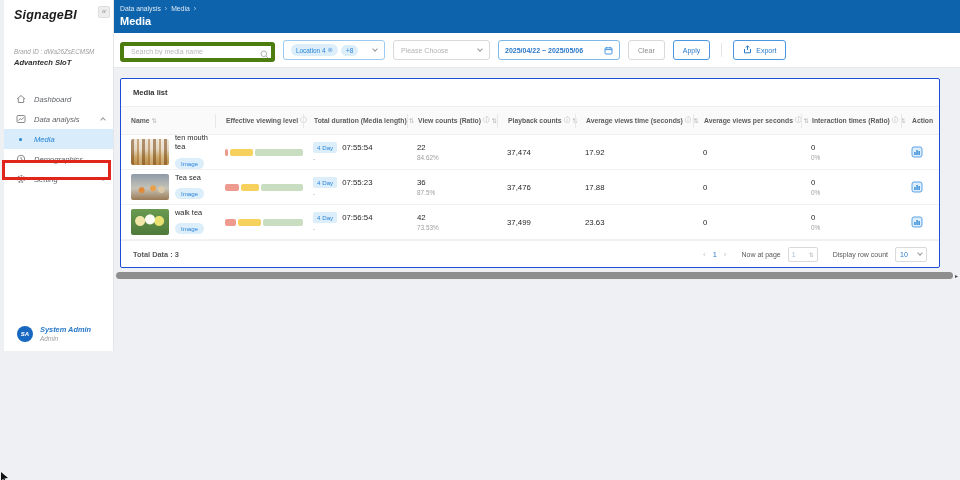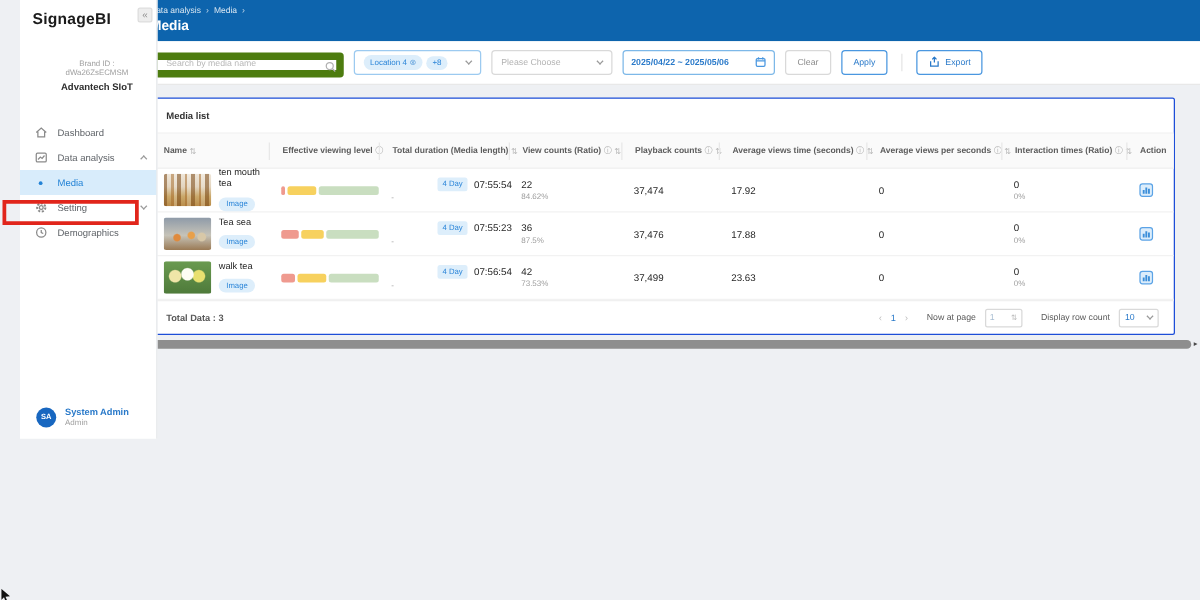--- a/index.html
+++ b/index.html
@@ -1,28 +1,28 @@
 <!DOCTYPE html>
 <html><head>
 <meta charset="utf-8">
 <style>
   * { margin:0; padding:0; box-sizing:border-box; }
   html,body { width:960px; height:480px; overflow:hidden; background:#eef0f3;
     font-family:"Liberation Sans", sans-serif; }
   #app { position:relative; width:960px; height:480px; }
 
   
-  .sidebar { position:absolute; left:16px; top:0; width:110px; height:351px;
-    background:#fff; border-right:1px solid #e4e6e9; z-index:2; }
+  .sidebar { position:absolute; left:4px; top:0; width:110px; height:351px;
+    background:#fff; border-right:1px solid #e4e6e9; z-index:2;font-style:italic; }
   .sb-top { position:relative; padding:8px 10px 0 10px; }
   .app-title { font-size:12.5px; font-weight:bold; color:#1b1b1b; letter-spacing:.2px; }
   .collapse-btn { position:absolute; right:3px; top:6px; width:12px; height:12px;
     background:#ededed; border:1px solid #ddd; border-radius:2px; color:#8c8c8c;
     font-size:8px; line-height:10px; text-align:center; cursor:pointer; }
-  .brand { padding:26px 10px 0 24px;text-align:center; }
+  .brand { padding:26px 10px 0 10px; }
   .brand-id { font-size:6.3px; color:#9e9e9e; }
   .brand-name { font-size:7.6px; color:#2f2f2f; font-weight:bold; margin-top:3px; }
   .nav { margin-top:22px; }
   .nav-item { position:relative; display:flex; align-items:center; height:20px;
     padding:0 8px 0 11px; cursor:pointer; }
   .nav-item.active { background:#d8ecfb; }
   .nav-ico { width:11px; height:11px; margin-right:8px; flex:none; display:flex;
     align-items:center; justify-content:center; }
   .bullet { width:3px; height:3px; border-radius:50%; background:#8a8a8a;
     margin:0 12px 0 4px; flex:none; }
@@ -47,21 +47,21 @@
     background:#0d64ad; color:#fff; padding:5px 0 0 10px; }
   .breadcrumb { font-size:6.8px; color:rgba(255,255,255,.85); display:flex; gap:4px; align-items:center; }
   .bc-sep { font-size:7px; color:rgba(255,255,255,.7); }
   .page-title { font-size:11px; font-weight:bold; margin-top:3px; }
 
   
   .filterbar { position:absolute; left:110px; top:33px; width:850px; height:35px;
     background:#fff; border-bottom:1px solid #e8e8e8; display:flex; align-items:center;
     padding-left:10px; gap:8px; }
   .search-box { position:relative; width:155px; height:20px; }
-  .search-box input { width:100%; height:100%; border:6px solid #4d7c0f; border-radius:3px;
+  .search-box input { width:100%; height:100%; border:4px solid #4d7c0f; border-radius:3px;
     font-size:7px; color:#555; padding:0 18px 0 7px; outline:none;
     font-family:"Liberation Sans", sans-serif; }
   .search-box input::placeholder { color:#b8b8b8; }
   .search-ico { position:absolute; right:6px; top:5px; }
   .sel { height:20px; border-radius:3px; display:flex; align-items:center;
     padding:0 7px; cursor:pointer; background:#fff; }
   .sel-location { width:102px; border:1px solid #9ccaf0; gap:3px; }
   .chip { background:#ddeefb; color:#2b85d8; font-size:6.4px; border-radius:8px;
     padding:2px 5px; white-space:nowrap; display:flex; align-items:center; gap:2px; }
   .chip .x { font-size:6.5px; color:#6aa6dd; cursor:pointer; }
@@ -110,21 +110,21 @@
       radial-gradient(circle at 74% 46%, #e8e070 0 4.5px, rgba(0,0,0,0) 5.5px),
       linear-gradient(180deg,#6a9a50 0%,#4e7a3a 100%); }
   .mname { font-size:7.4px; color:#262626; line-height:1.2; max-width:44px; }
   .pill { display:inline-block; background:#ddeefb; color:#2b85d8; font-size:6.2px;
     border-radius:8px; padding:2px 6px; margin-top:3px; }
   .bar { display:flex; gap:2px; align-items:center; }
   .seg { height:7px; border-radius:2px; display:inline-block; }
   .seg.red { background:#ef9a8f; }
   .seg.yel { background:#f7d15e; }
   .seg.grn { background:#c9dec0; }
-  .durline { display:flex; align-items:center; gap:5px;margin-left:37px; }
+  .durline { display:flex; align-items:center; gap:5px; }
   .daybadge { background:#ddeefb; color:#2b85d8; font-size:6.2px; border-radius:2px;
     padding:2px 4px; white-space:nowrap; }
   .durtime { font-size:7.8px; color:#262626; }
   .val { font-size:7.8px; color:#262626; }
   .sub { font-size:6.4px; color:#9e9e9e; margin-top:2px; }
   .action-btn { border:none; background:none; cursor:pointer; padding:0; display:flex; }
 
   .card-footer { display:flex; align-items:center; height:27px; padding:0 12px;
     border-top:1px solid #f0f0f0; }
   .total-data { font-size:7.4px; color:#595959; font-weight:bold; }
@@ -182,36 +182,36 @@
         </span>
         <span class="nav-label">Data analysis</span>
         <span class="chev up"></span>
       </div>
       <div class="nav-item active">
         <span class="bullet"></span>
         <span class="nav-label">Media</span>
       </div>
       <div class="nav-item">
         <span class="nav-ico">
+          <svg width="10" height="10" viewBox="0 0 10 10" fill="none" stroke="#8a8a8a" stroke-width="1">
+            <circle cx="5" cy="5" r="3.7"></circle>
+            <polyline points="5,3 5,5 6.6,5.8"></polyline>
+          </svg>
+        </span>
+        <span class="nav-label">Demographics</span>
+      </div>
+      <div class="nav-item">
+        <span class="nav-ico">
           <svg width="10" height="10" viewBox="0 0 10 10" fill="none" stroke="#8a8a8a">
             <circle cx="5" cy="5" r="3.3" stroke-width="1.6" stroke-dasharray="1.7 1.25"></circle>
             <circle cx="5" cy="5" r="1.5" stroke-width="1"></circle>
           </svg>
         </span>
         <span class="nav-label">Setting</span>
         <span class="chev down"></span>
-      </div>
-      <div class="nav-item">
-        <span class="nav-ico">
-          <svg width="10" height="10" viewBox="0 0 10 10" fill="none" stroke="#8a8a8a" stroke-width="1">
-            <circle cx="5" cy="5" r="3.7"></circle>
-            <polyline points="5,3 5,5 6.6,5.8"></polyline>
-          </svg>
-        </span>
-        <span class="nav-label">Demographics</span>
       </div>
     </div>
     <div class="user-block">
       <div class="avatar">SA</div>
       <div class="user-meta">
         <div class="user-name">System Admin</div>
         <div class="user-role">Admin</div>
       </div>
     </div>
   </div>

